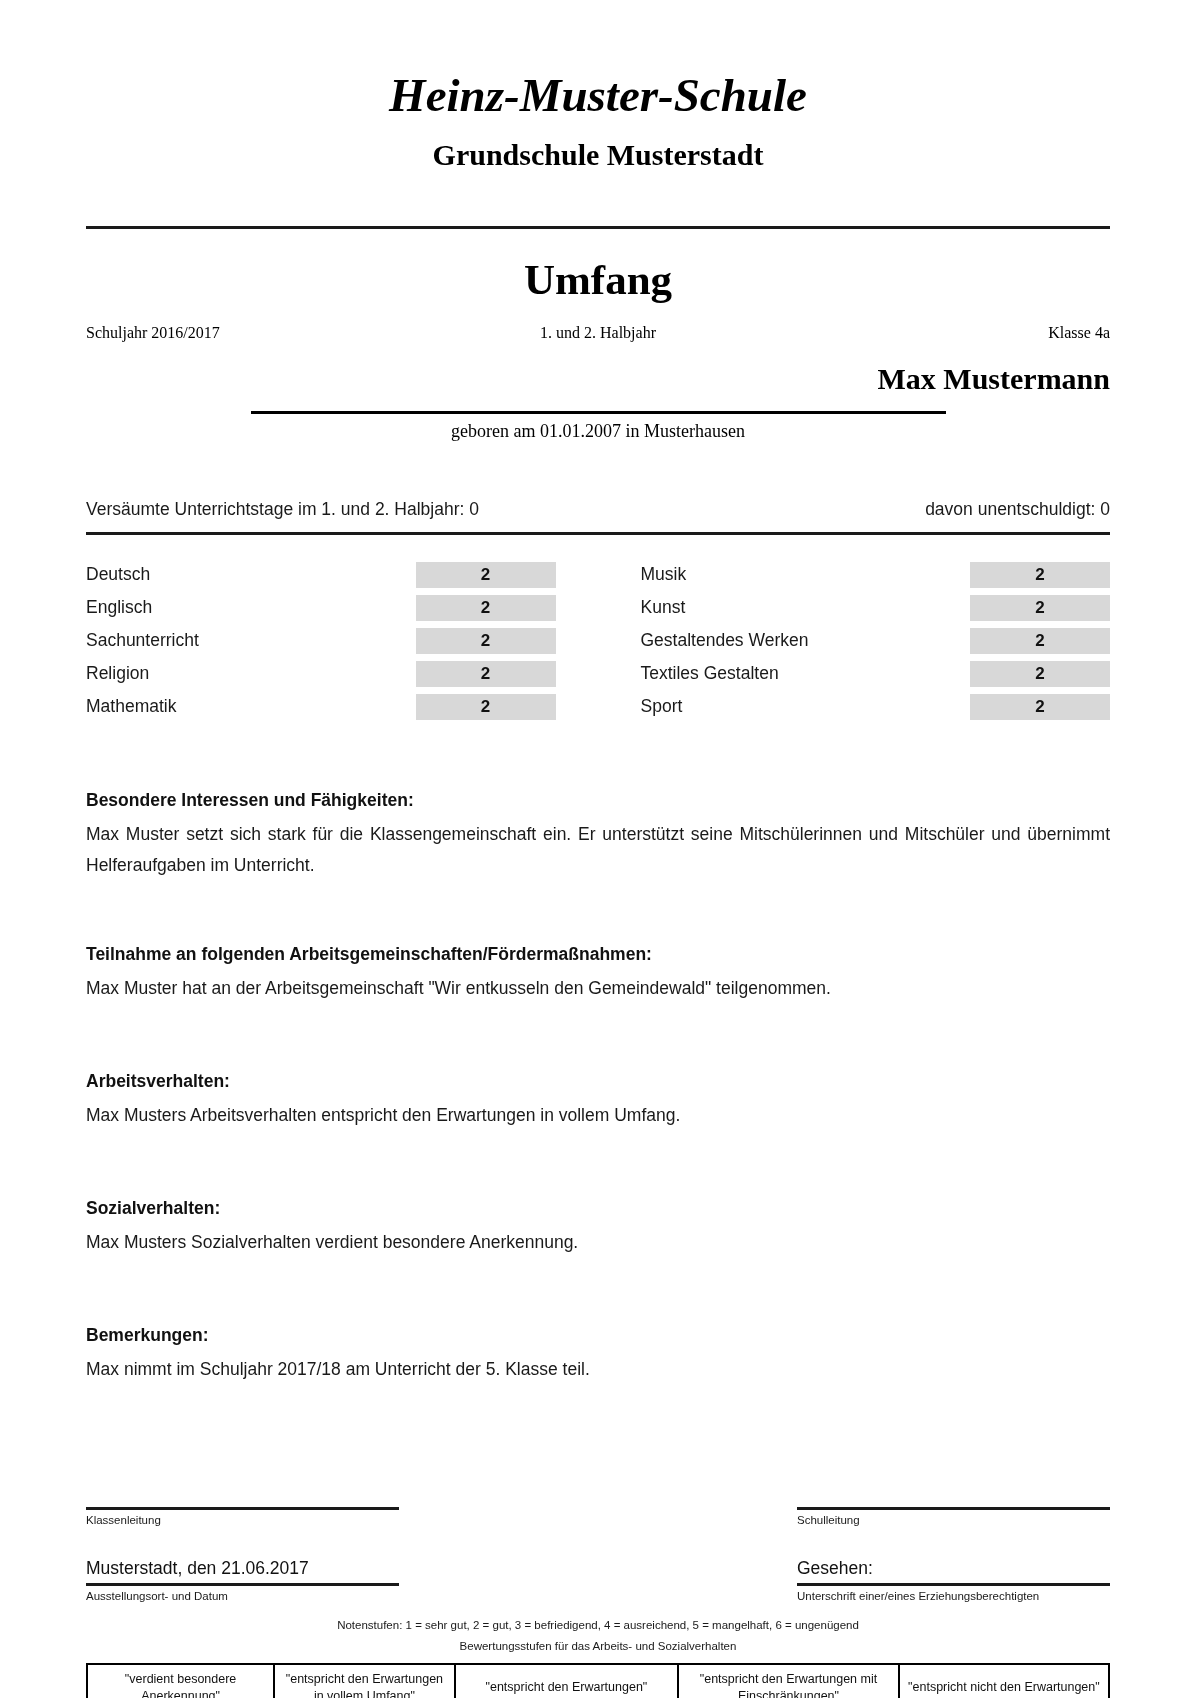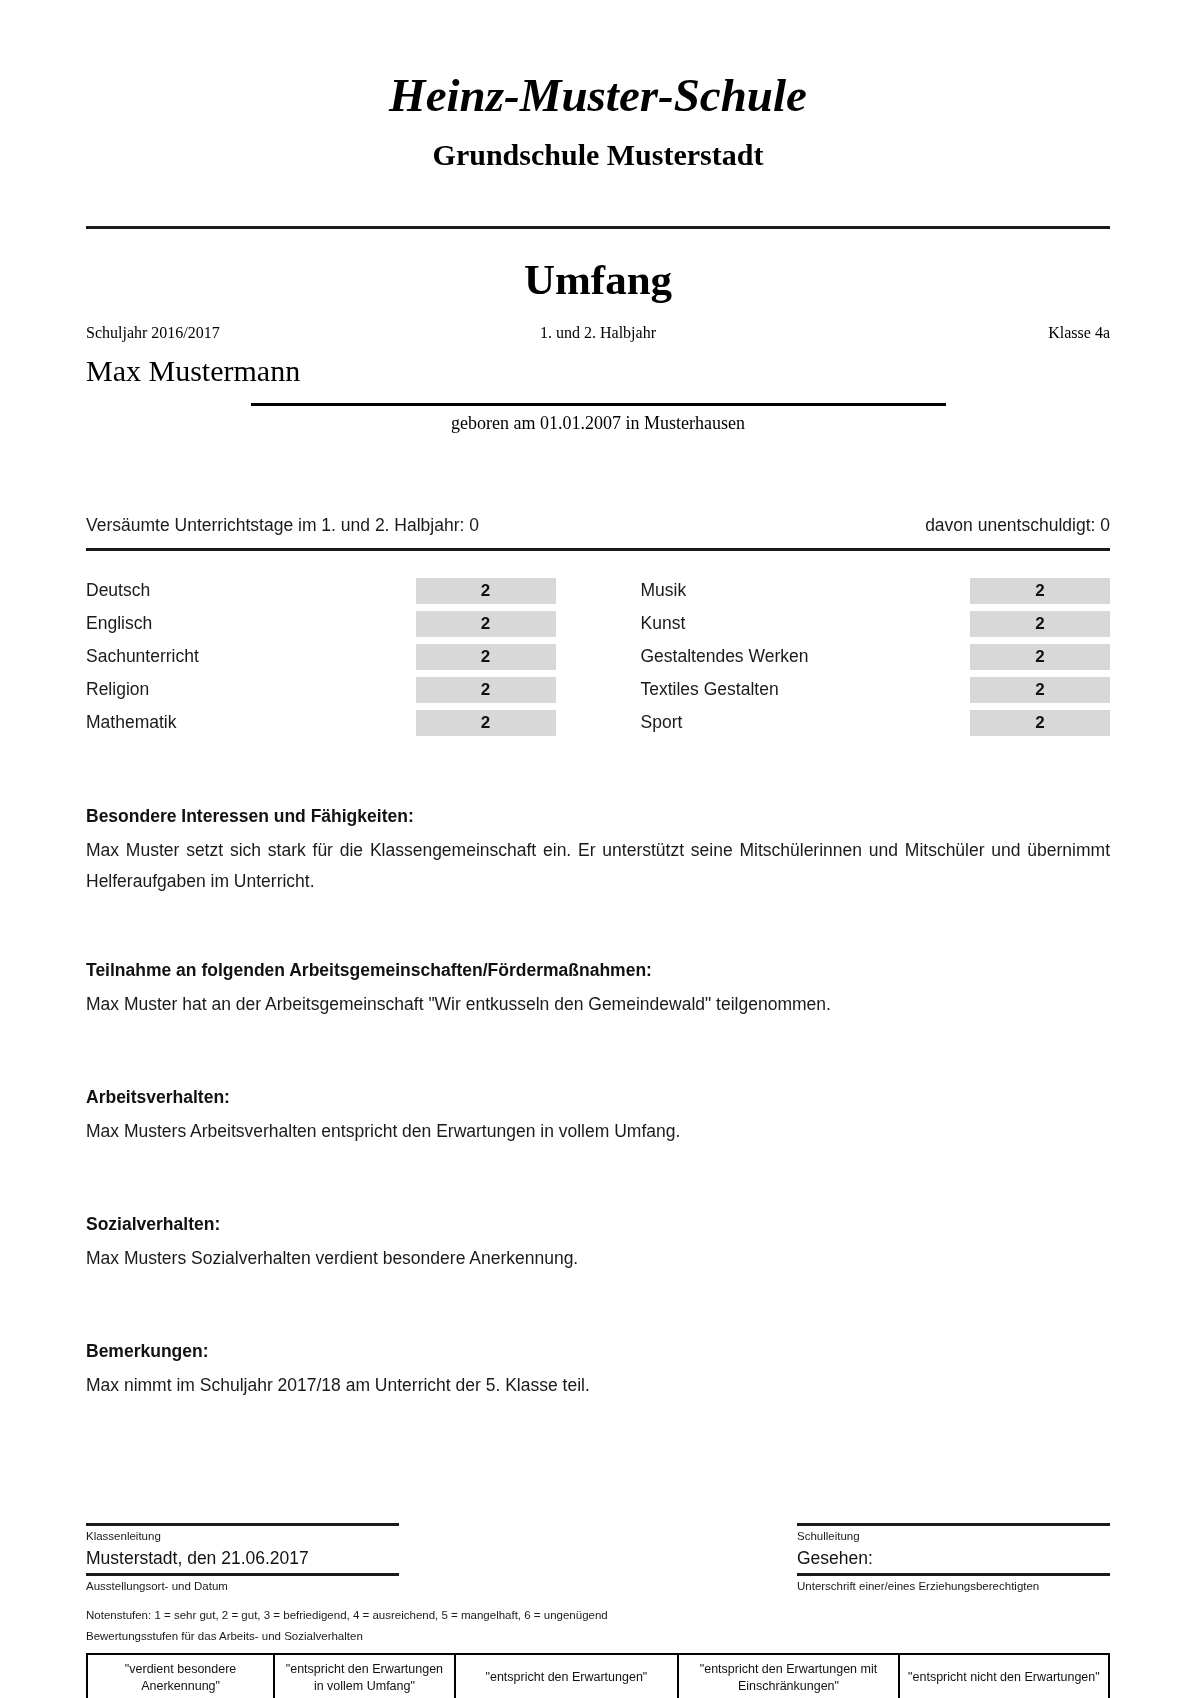--- a/index.html
+++ b/index.html
@@ -37,33 +37,33 @@
     margin-top:20px;
     display:grid;grid-template-columns:1fr auto 1fr;align-items:center;
     font-family:"Liberation Serif",serif;font-size:16px;color:#000;
   }
   .meta-left{justify-self:start;}
   .meta-center{justify-self:center;}
   .meta-right{justify-self:end;}
 
   
   .student-name{
-    margin:12px 0 0 0;text-align:left;
-    font-family:"Liberation Serif",serif;font-weight:400;
+    margin:20px 0 0 0;text-align:right;
+    font-family:"Liberation Serif",serif;font-weight:700;
     font-size:30px;color:#000;
   }
   .name-underline{width:695px;margin:15px auto 0 auto;border-bottom:3px solid #000;}
   .birth-info{
     margin:7px 0 0 0;text-align:center;
     font-family:"Liberation Serif",serif;font-size:18px;color:#000;
   }
 
   
   .attendance-row{
-    margin-top:81px;
+    margin-top:57px;
     display:flex;justify-content:space-between;
     font-size:17.5px;
   }
   .rule-attendance{margin-top:12px;}
 
   
   .grades-grid{
     margin-top:23px;
     display:grid;grid-template-columns:1fr 1fr;column-gap:85px;
   }
@@ -91,27 +91,27 @@
 
   
   .signature-area{
     margin-top:122px;
     display:flex;justify-content:space-between;
   }
   .sig-col{width:313px;}
   .sig-topline{border-top:3px solid #1a1a1a;}
   .sig-small{margin-top:4px;font-size:11.5px;color:#1a1a1a;}
   .sig-value{
-    margin-top:6px;font-size:17.5px;color:#111;
+    margin-top:32px;font-size:17.5px;color:#111;
     padding-bottom:4px;border-bottom:3px solid #1a1a1a;
   }
 
   
   .footnote{
-    font-size:11.5px;color:#1a1a1a;
+    text-align:center;font-size:11.5px;color:#1a1a1a;
   }
   .footnote.one{margin-top:17px;}
   .footnote.two{margin-top:9px;}
 
   
   .behavior-table{
     margin-top:11px;width:100%;
     border-collapse:collapse;table-layout:fixed;
   }
   .behavior-table td{

